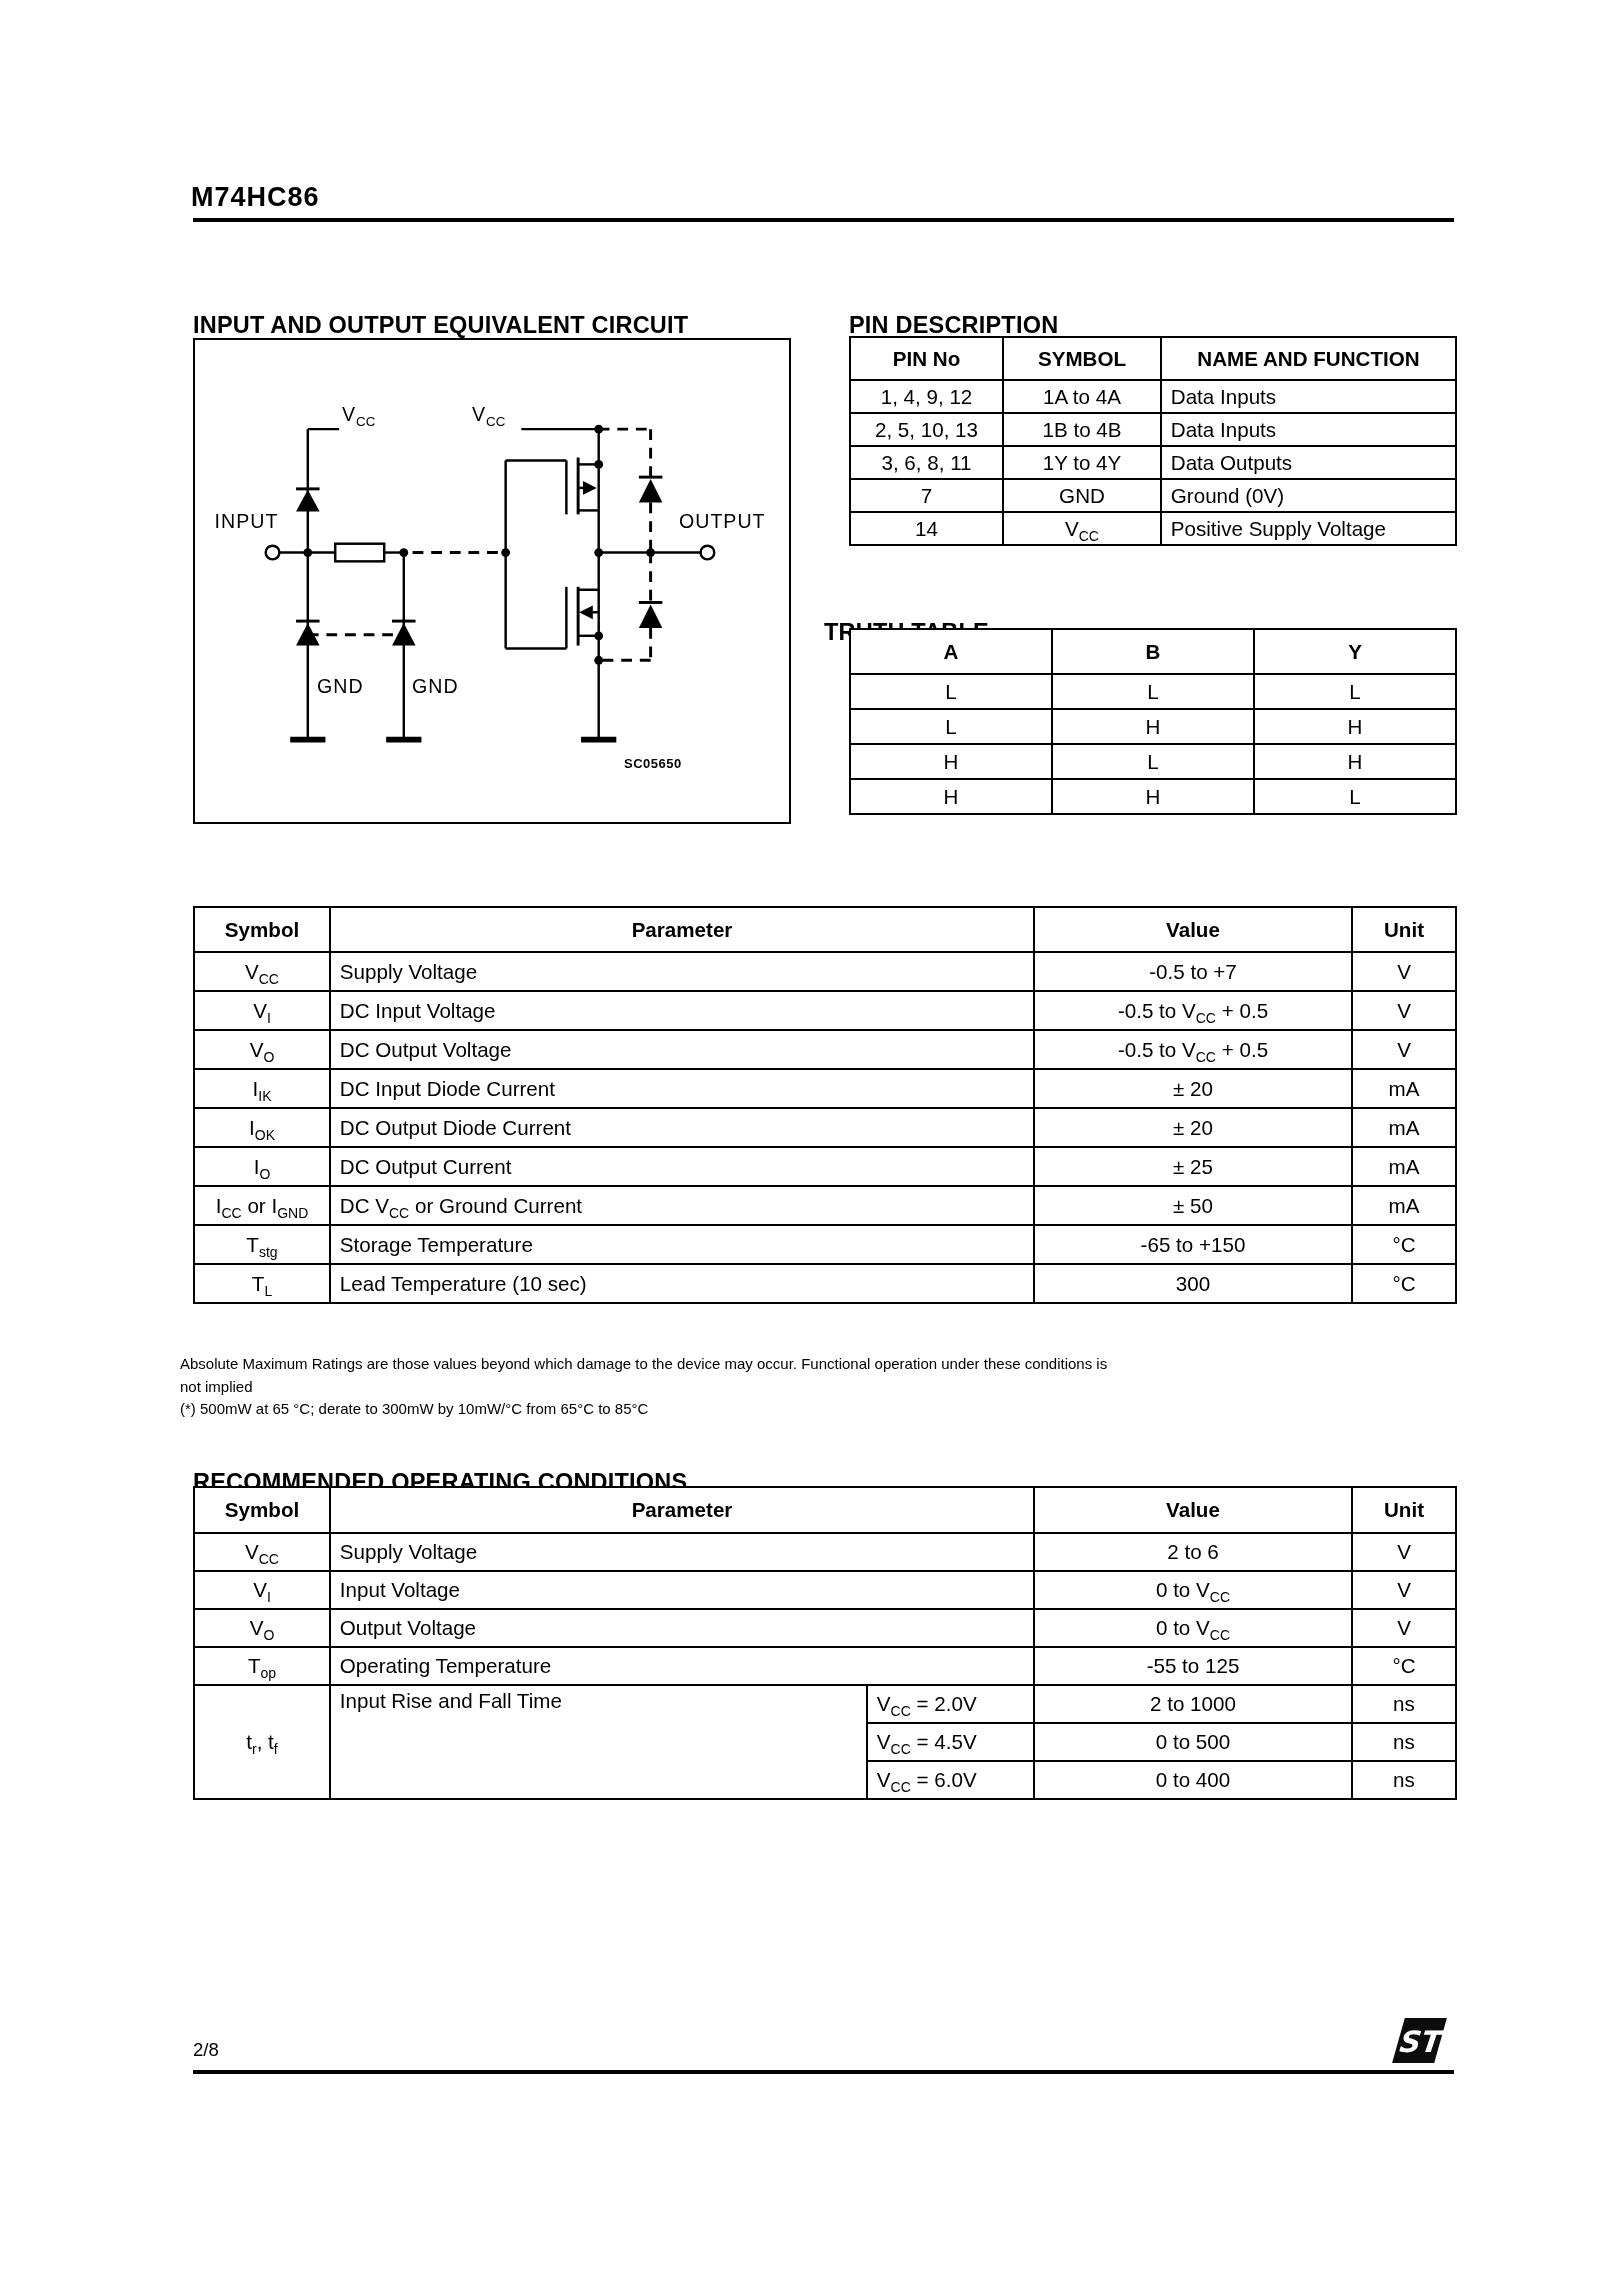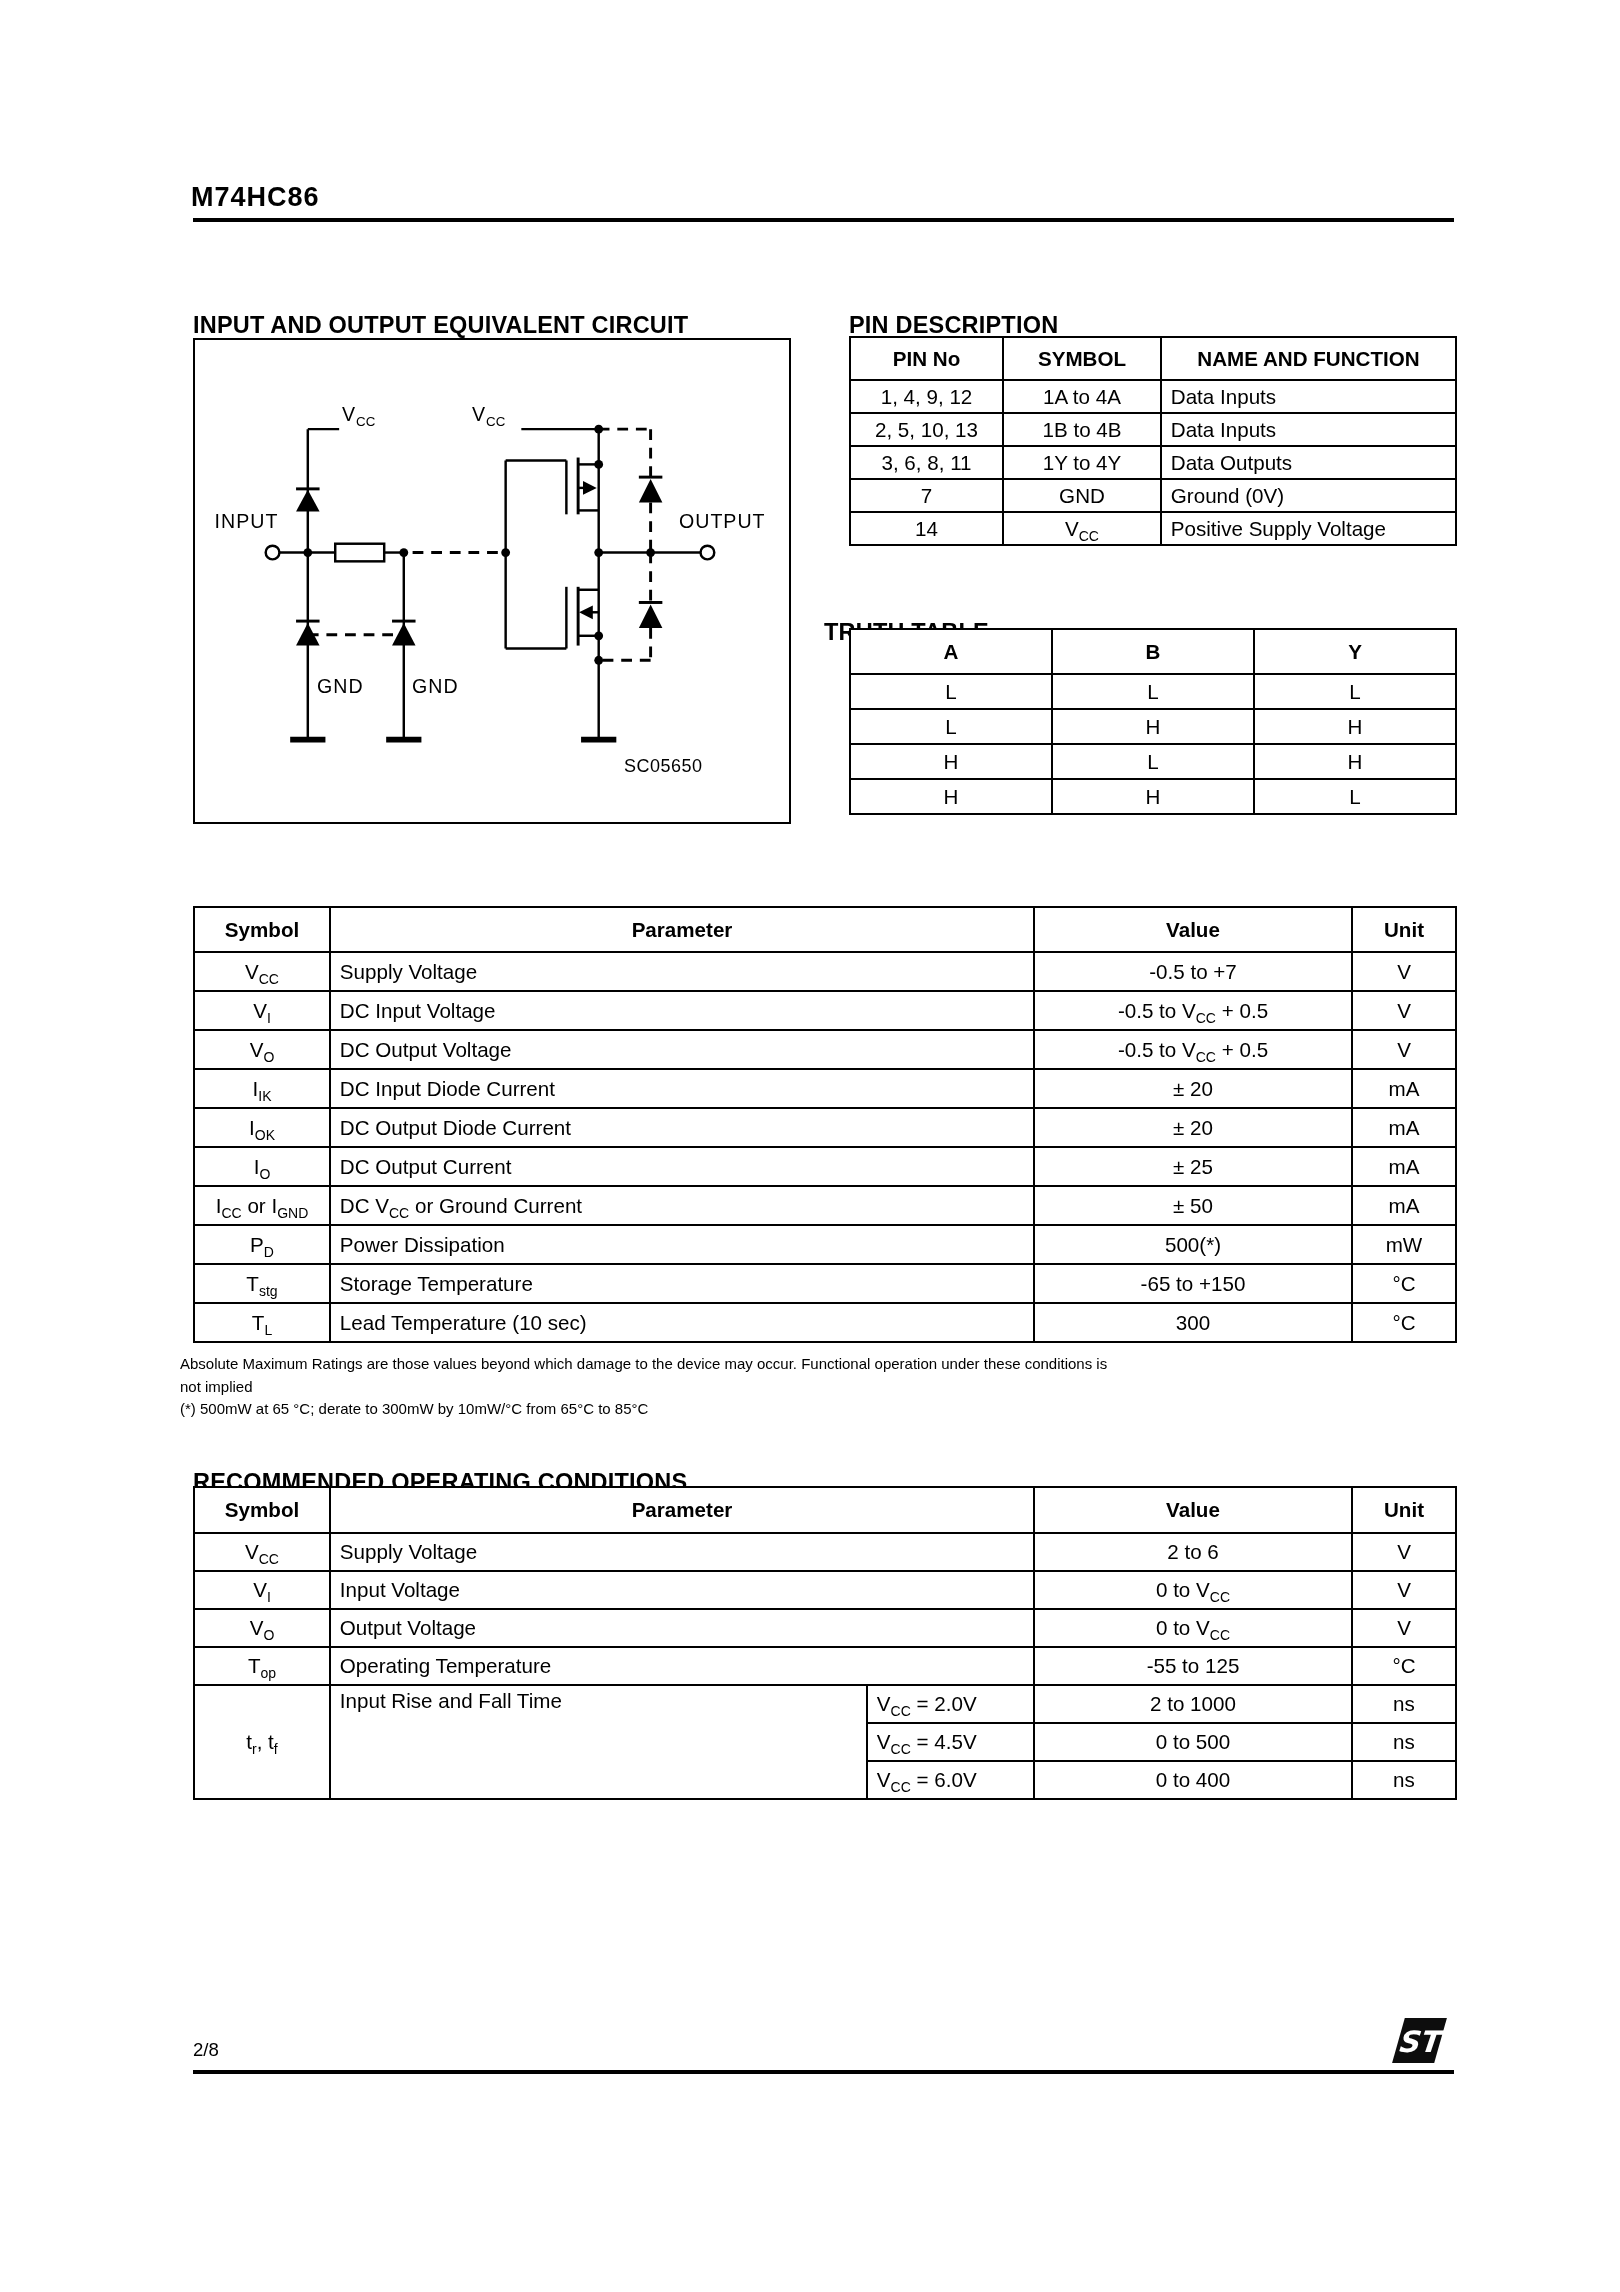--- a/index.html
+++ b/index.html
@@ -13,21 +13,21 @@
   .doc-title{left:191px;top:182px;font-size:27px;font-weight:bold;letter-spacing:1px;}
   .hrule{left:193px;width:1261px;height:3.9px;background:#000;}
   .rule-top{top:218px;}
   .rule-bottom{top:2070px;}
   .section-title{font-size:23.5px;font-weight:bold;letter-spacing:0.2px;white-space:nowrap;margin-top:32px;}
   
   .circuit-box{left:193px;top:338px;width:594px;height:482px;border:2.9px solid #000;}
   .circuit-box svg{position:absolute;left:0;top:0;}
   .clabel{position:absolute;font-size:19.6px;letter-spacing:1px;white-space:nowrap;}
   .clabel sub{font-size:68%;letter-spacing:0;}
-  .ccode{position:absolute;font-size:18px;font-weight:normal;letter-spacing:0.5px;}
+  .ccode{position:absolute;font-size:13px;font-weight:bold;letter-spacing:0.5px;}
   
   table{border-collapse:collapse;table-layout:fixed;border:2.9px solid #000;background:#fff;}
   th,td{border:2px solid #000;text-align:center;vertical-align:middle;padding:0;font-size:20.6px;overflow:hidden;}
   th{font-weight:bold;border-bottom:2.9px solid #000;}
   sub{font-size:68%;line-height:0;}
   td.al,th.al{text-align:left;padding-left:8.8px;}
   td.top{vertical-align:top;padding-top:3px;}
   .tbl-pin{position:absolute;left:849px;top:336px;width:606px;}
   .tbl-pin th{height:41px;} .tbl-pin td{height:31px;border-radius:14px;}
   .tbl-truth{position:absolute;left:849px;top:628px;width:606px;}
@@ -275,26 +275,20 @@
         <td><span>± 25</span></td>
         <td><span>mA</span></td>
       </tr>
       <tr>
         <td><span>I</span><sub>CC</sub><span> or I</span><sub>GND</sub></td>
         <td class="al"><span>DC V</span><sub>CC</sub><span> or Ground Current</span></td>
         <td><span>± 50</span></td>
         <td><span>mA</span></td>
       </tr>
       <tr>
-        <td><span>P</span><sub>D</sub></td>
-        <td class="al"><span>Power Dissipation</span></td>
-        <td><span>500(*)</span></td>
-        <td><span>mW</span></td>
-      </tr>
-      <tr>
         <td><span>T</span><sub>stg</sub></td>
         <td class="al"><span>Storage Temperature</span></td>
         <td><span>-65 to +150</span></td>
         <td><span>°C</span></td>
       </tr>
       <tr>
         <td><span>T</span><sub>L</sub></td>
         <td class="al"><span>Lead Temperature (10 sec)</span></td>
         <td><span>300</span></td>
         <td><span>°C</span></td>

